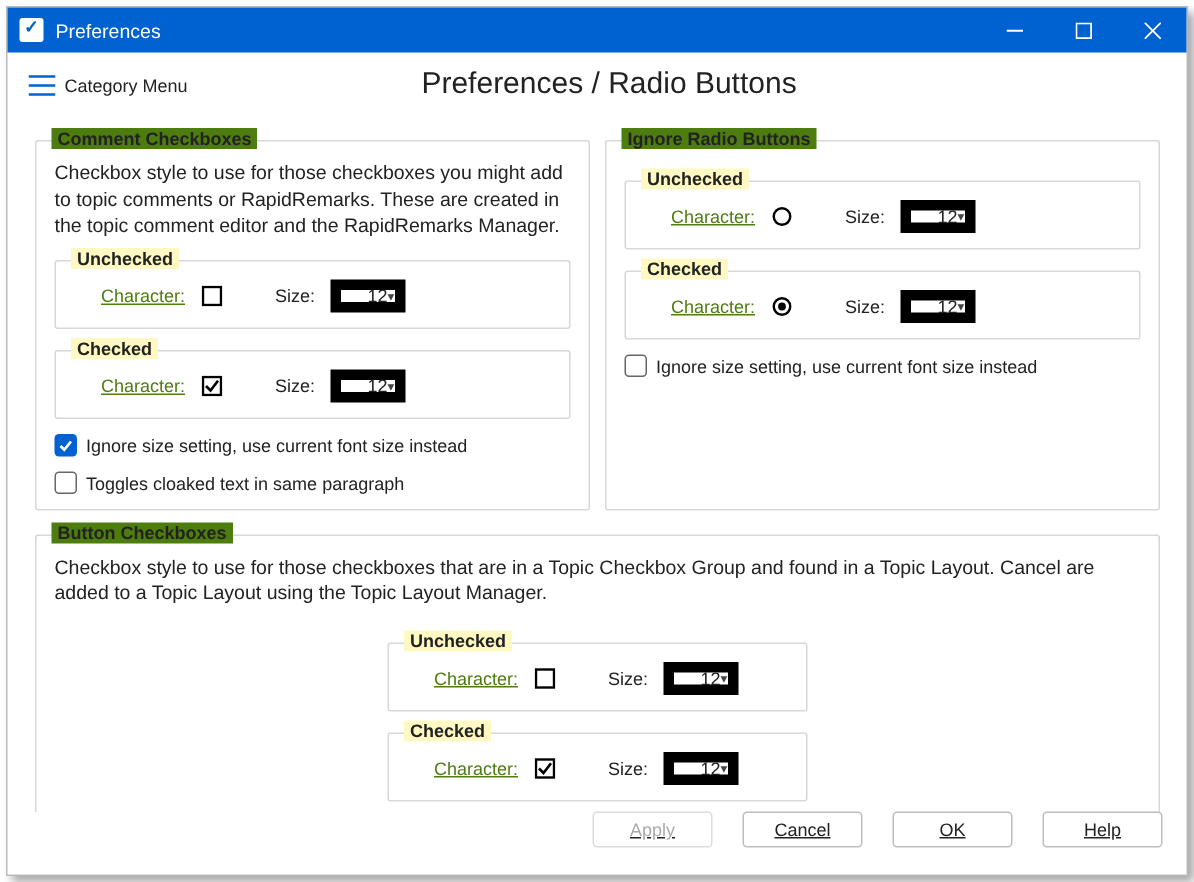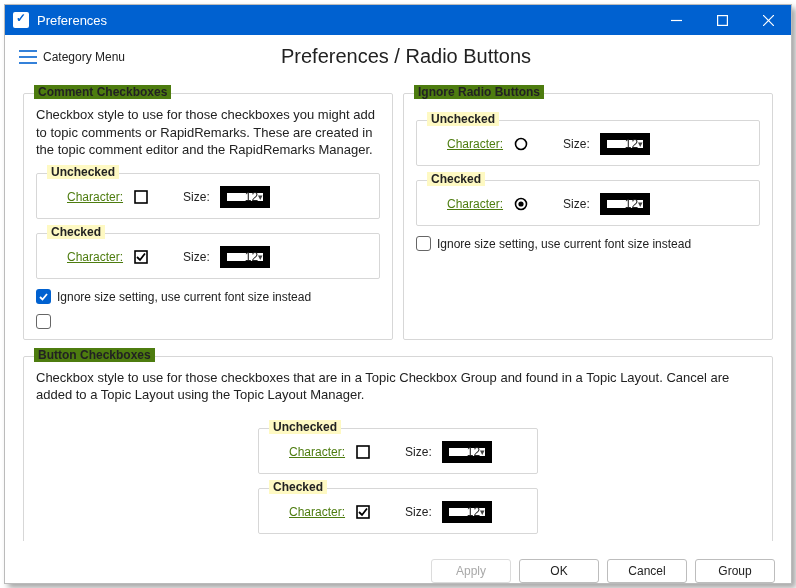--- a/index.html
+++ b/index.html
@@ -172,24 +172,25 @@
   .topic-subs {
     display: flex;
     flex-direction: column;
     align-items: center;
   }
   .topic-subs .subgroup { width: 280px; }
   
   .footer {
     height: 42px;
     display: flex;
-    align-items: flex-end;
+    align-items: flex-start;
     justify-content: flex-end;
     padding: 0 16px;
-    gap: 8px;
+    gap: 20px;
+    text-decoration: underline;
   }
   .btn {
     min-width: 80px;
     height: 24px;
     border: 1px solid #bdbdbd;
     border-radius: 3px;
     background: #fff;
     font-size: 12px;
     display: flex; align-items: center; justify-content: center;
     cursor: pointer;
@@ -280,20 +281,21 @@
         <div class="chk-row">
           <span class="chkbox-checked">
             <svg viewBox="0 0 11 11">
                 <polyline points="2,6 4.5,8.5 9,3" fill="none" stroke="#fff" stroke-width="1.8"></polyline>
               </svg>
           </span>
           <span>Ignore size setting, use current font size instead</span>
         </div>
         <div class="chk-row">
           <span class="chkbox"></span>
+          <span>Toggles cloaked text in same paragraph</span>
         </div>
       </div>
 
       <div class="group">
         <div class="group-legend">Ignore Radio Buttons</div>
 
         <div class="subgroup">
           <div class="subgroup-legend">Unchecked</div>
           <div class="row-line">
             <span class="char-link">Character:</span>
@@ -375,18 +377,18 @@
             </div>
           </div>
         </div>
       </div>
     </div>
 
   </div>
 
   <div class="footer">
     <div class="btn disabled">Apply</div>
+    <div class="btn">Cancel</div>
     <div class="btn">OK</div>
-    <div class="btn">Cancel</div>
-    <div class="btn">Group</div>
+    <div class="btn">Help</div>
   </div>
 
 </div>
 
 </body></html>

